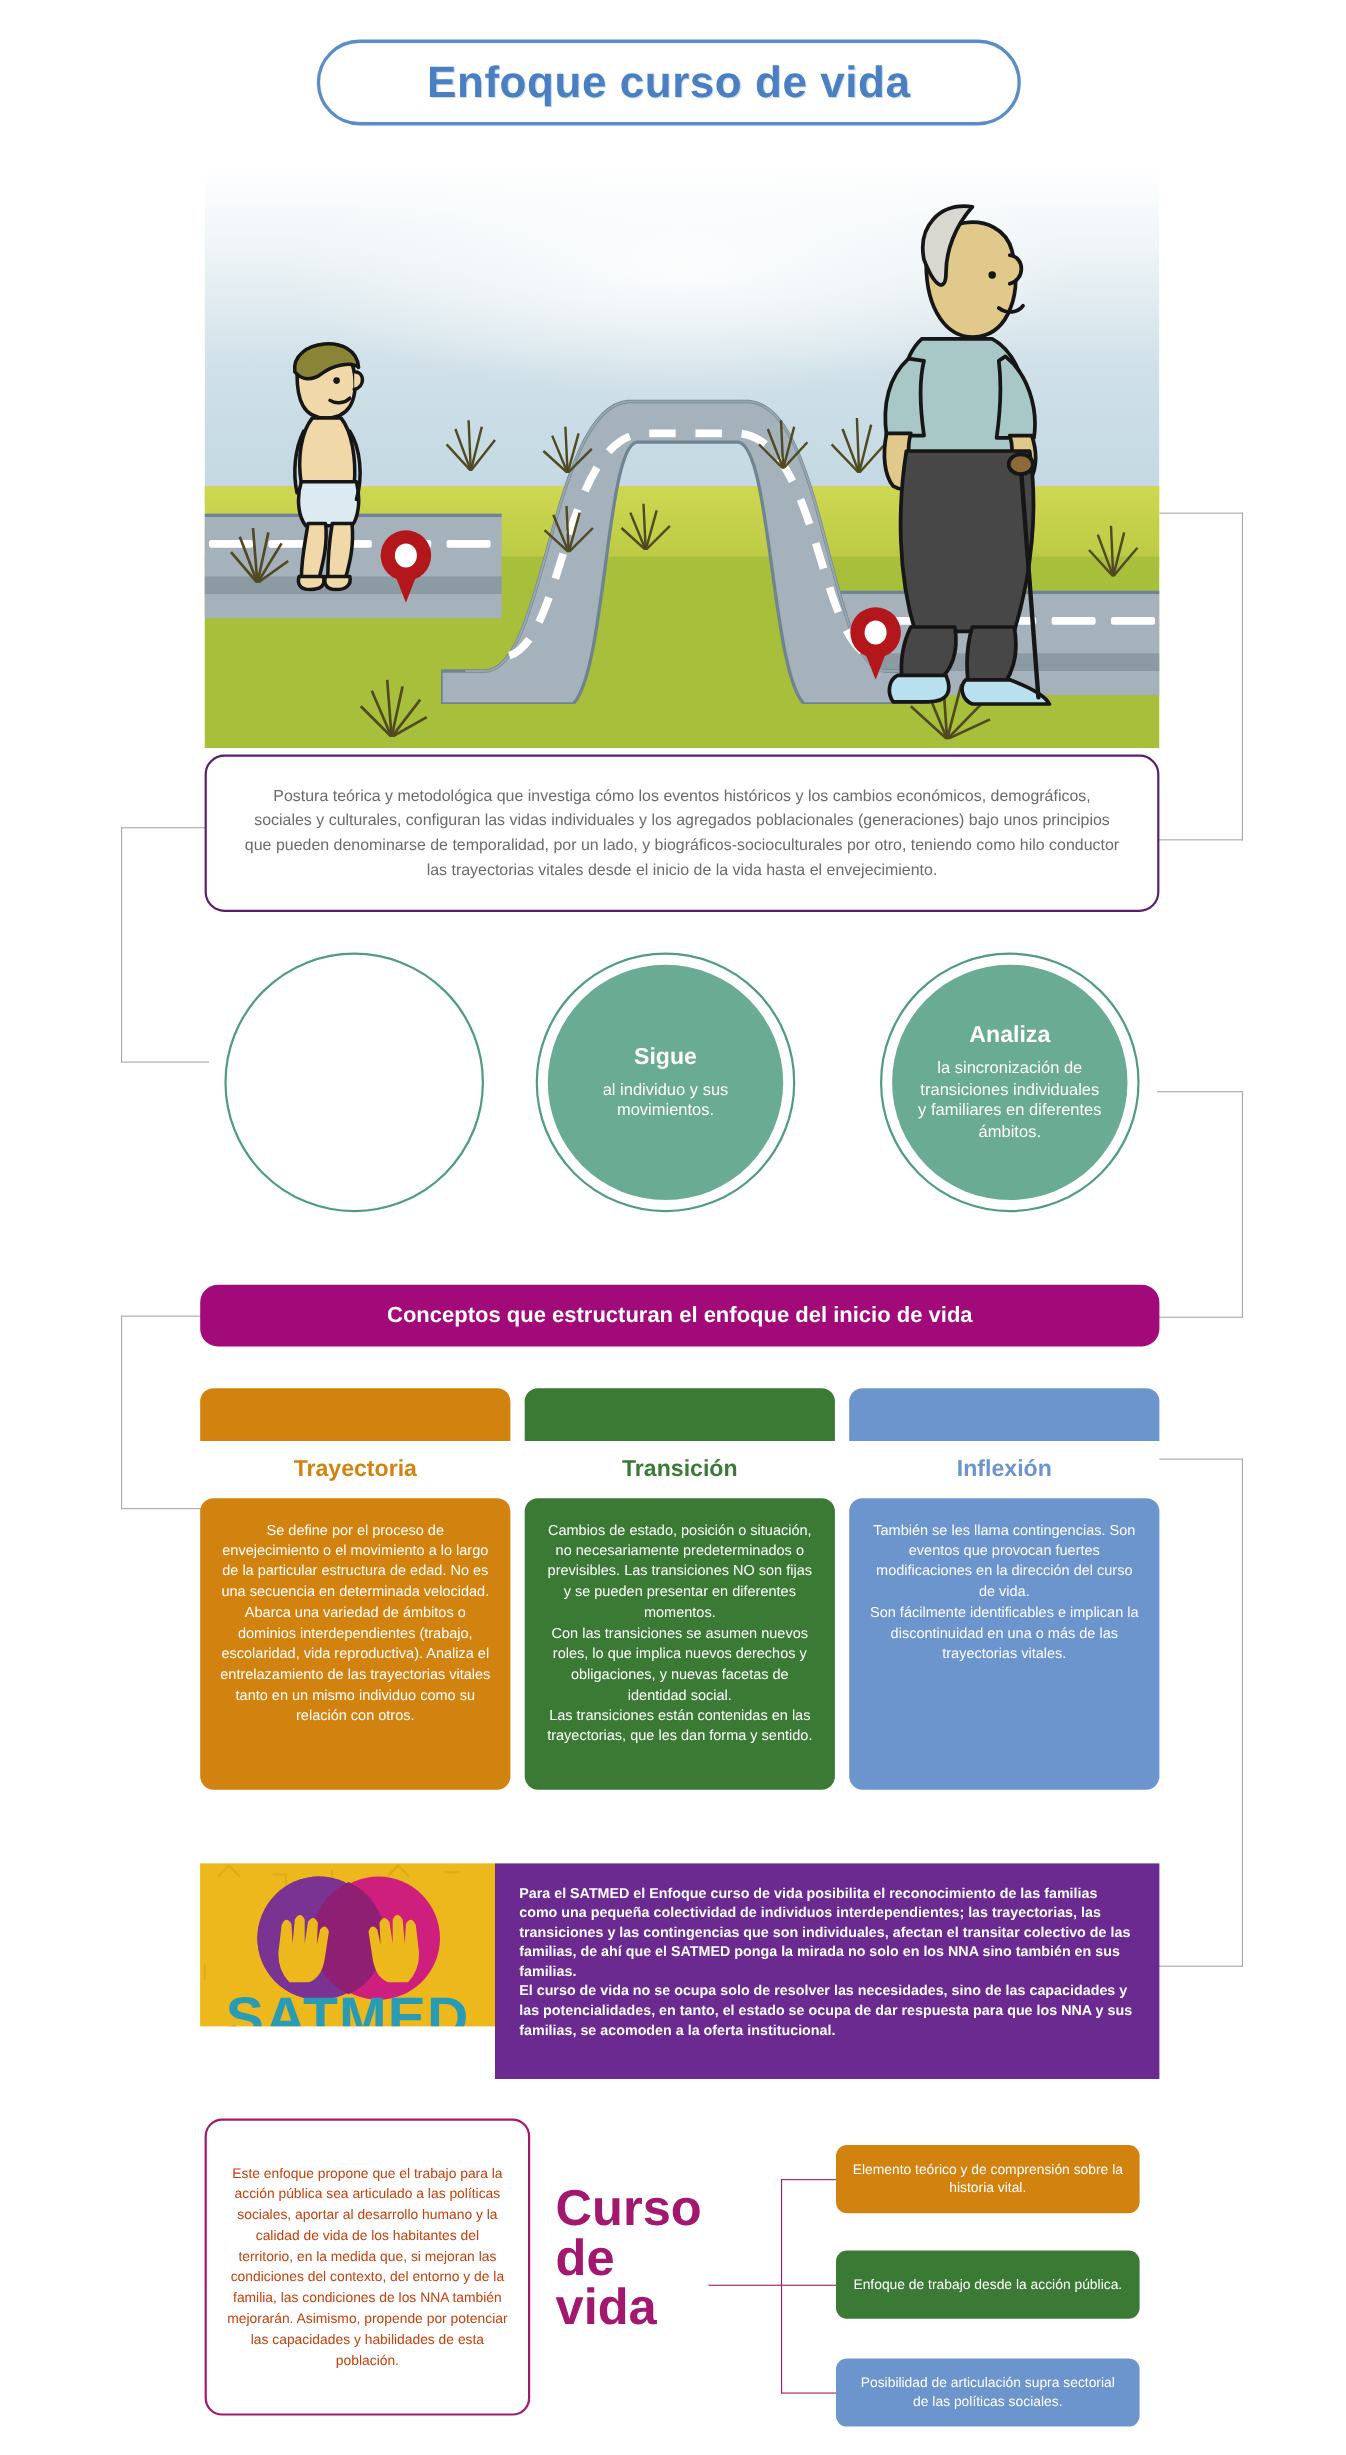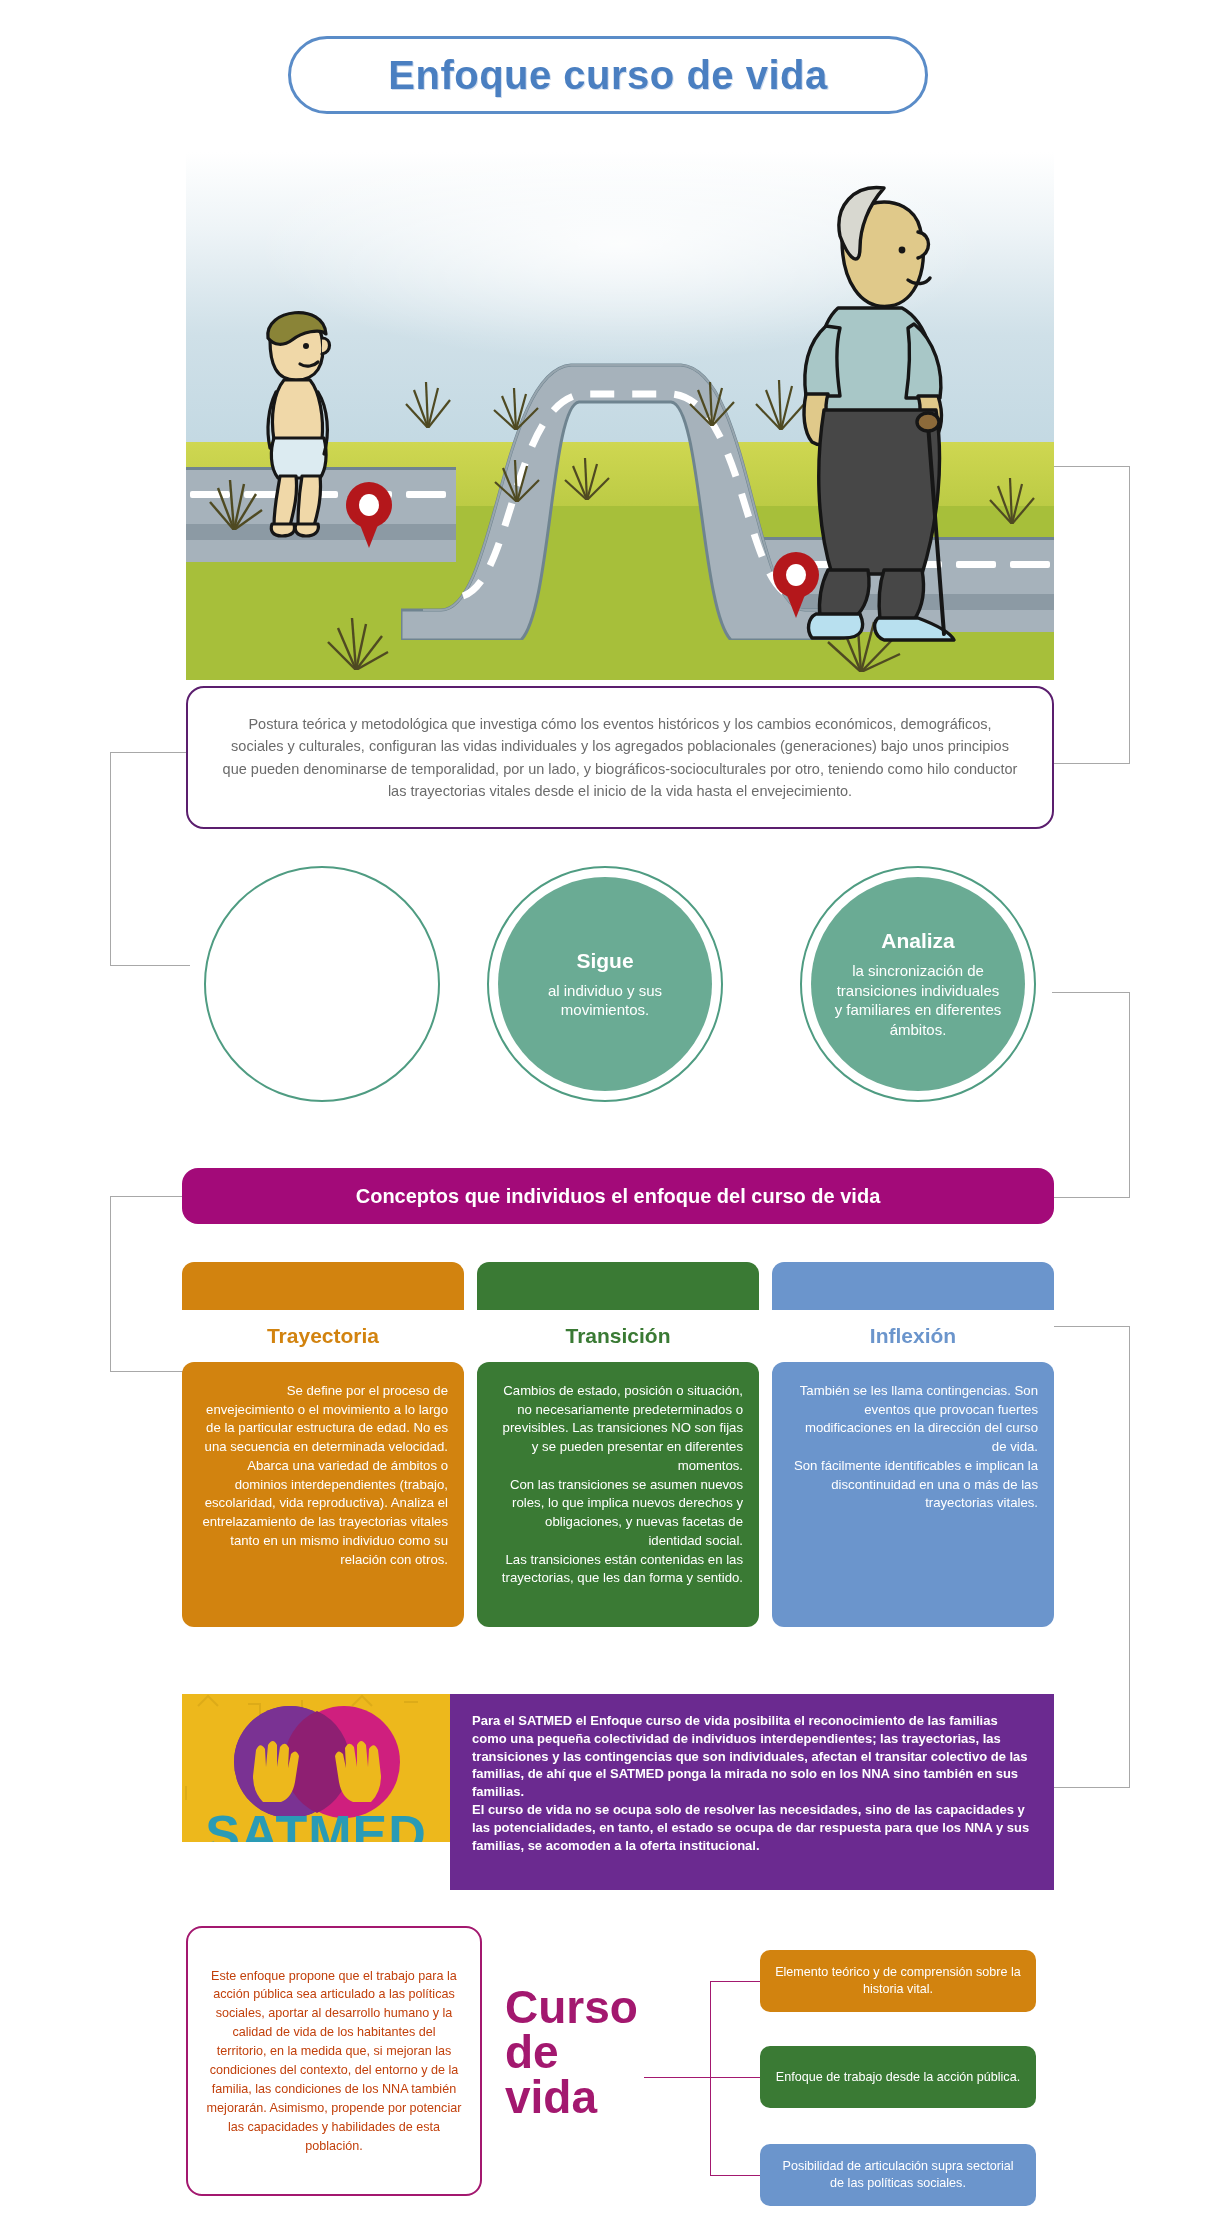--- a/index.html
+++ b/index.html
@@ -79,21 +79,21 @@
     display:flex;align-items:center;justify-content:center;
   }
   #banner span{color:#fff;font-size:20px;font-weight:bold;}
 
   
   .card{position:absolute;width:282px;z-index:5;}
   .card .tab{height:48px;border-radius:12px 12px 0 0;}
   .card .title{height:52px;display:flex;align-items:center;justify-content:center;
                font-size:21px;font-weight:bold;background:#fff;}
   .card .body{border-radius:12px;padding:20px 16px;color:#fff;font-size:13.2px;
-              line-height:1.42;text-align:right;min-height:265px;}
+              line-height:1.42;text-align:center;min-height:265px;}
 
   
   #satmed-logo{position:absolute;left:182px;top:1694px;width:268px;height:148px;
       background:#edb81c;z-index:5;overflow:hidden;}
   #satmed-text{position:absolute;left:450px;top:1694px;width:604px;height:196px;
       background:#6b2a90;z-index:5;padding:18px 22px;color:#fff;}
   #satmed-text p{font-size:13px;font-weight:bold;line-height:1.37;}
 
   
   #bottom-box{position:absolute;left:186px;top:1926px;width:296px;height:270px;
@@ -321,21 +321,21 @@
 </div>
 <div class="circ-wrap" style="left:800px;top:866px;">
   <div class="circ-ring"></div>
   <div class="circ-fill">
     <div class="h">Analiza</div>
     <div class="b">la sincronización de transiciones individuales y familiares en diferentes ámbitos.</div>
   </div>
 </div>
 
 <div id="banner">
-  <span>Conceptos que individuos el enfoque del curso de vida</span>
+  <span>Conceptos que estructuran el enfoque del inicio de vida</span>
 </div>
 
 <div class="card" style="left:182px;top:1262px;">
   <div class="tab" style="background:#d2830f;"></div>
   <div class="title" style="color:#d2830f;">Trayectoria</div>
   <div class="body" style="background:#d2830f;">Se define por el proceso de envejecimiento o el movimiento a lo largo de la particular estructura de edad. No es una secuencia en determinada velocidad. Abarca una variedad de ámbitos o dominios interdependientes (trabajo, escolaridad, vida reproductiva). Analiza el entrelazamiento de las trayectorias vitales tanto en un mismo individuo como su relación con otros.</div>
 </div>
 <div class="card" style="left:477px;top:1262px;">
   <div class="tab" style="background:#3a7a34;"></div>
   <div class="title" style="color:#3a7a34;">Transición</div>

